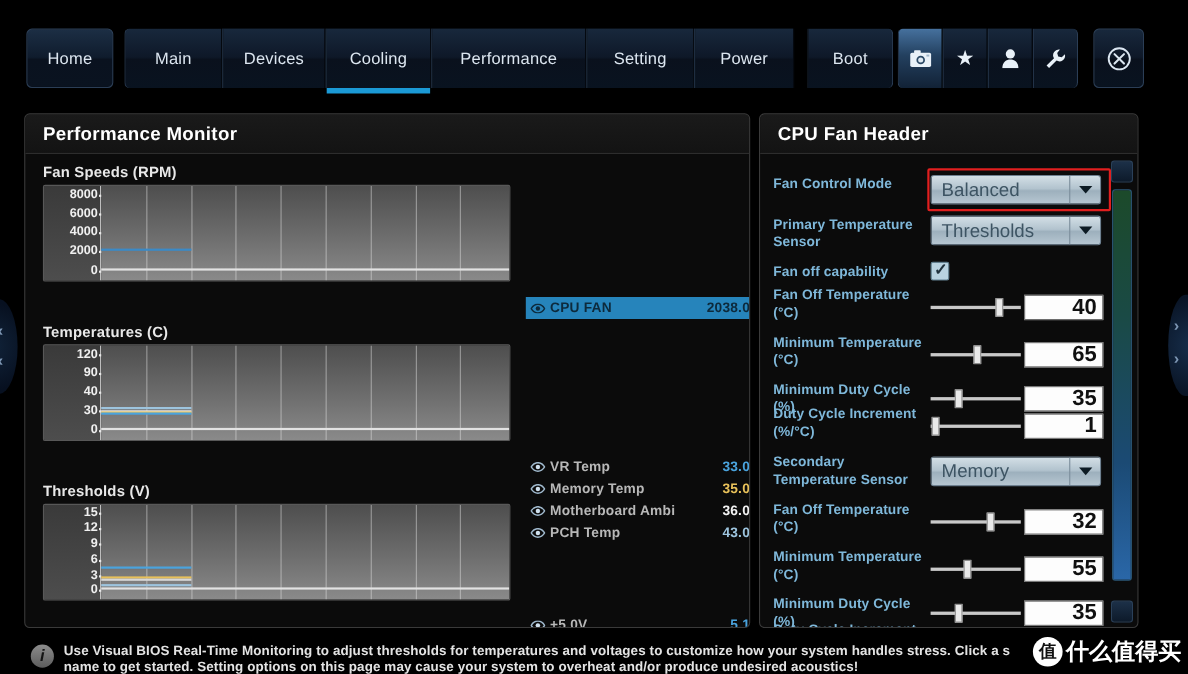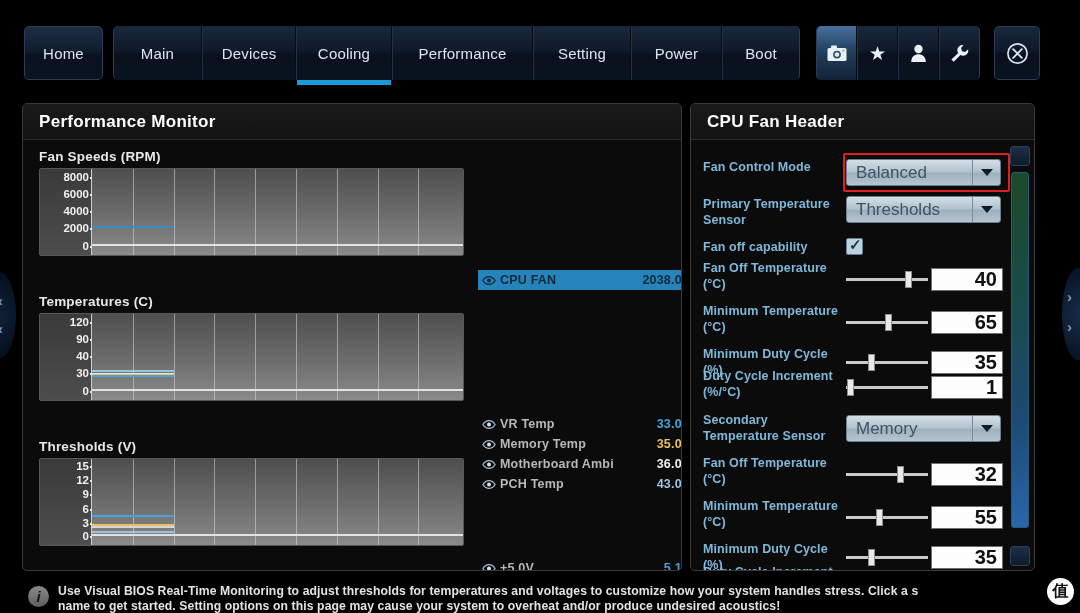--- a/index.html
+++ b/index.html
@@ -20,21 +20,21 @@
     background: linear-gradient(180deg, #18283c 0%, #0e1828 48%, #0a111d 52%, #091320 100%);
     color: #dce6f0; font-size: 15px; letter-spacing: .2px;
     border-left: 1px solid #223247; border-right: 1px solid #060b12;
     height: 54px; cursor: pointer; white-space: nowrap;
   }
   .tab.home {
     border-radius: 5px; border: 1px solid #2b3e56;
     background: linear-gradient(180deg, #1c2e44 0%, #0f1c2d 48%, #0a121f 52%, #0a1320 100%);
   }
   .tab.first { border-top-left-radius: 5px; border-bottom-left-radius: 5px; border-left: 1px solid #2b3e56; }
-  .tab.last  { border-top-right-radius: 5px; border-bottom-right-radius: 5px; border-right: 1px solid #2b3e56; }
+  .tab.last  { border-top-right-radius: 5px; border-bottom-right-radius: 5px; border-right: 1px solid #2b3e56; margin-left: 12px; }
   .tab.active::after {
     content: ""; position: absolute; left: 0; right: 0; bottom: -5px; height: 5px;
     background: #1b9ad6;
   }
   .tab.active { background: linear-gradient(180deg, #1f3busd 0%, #122235 48%, #0c1624 52%, #0b1422 100%); }
 
   .iconbar { position: absolute; display: flex; height: 54px; }
   .icbtn {
     width: 41px; height: 54px; display: flex; align-items: center; justify-content: center;
     background: linear-gradient(180deg, #18283c 0%, #0e1828 48%, #0a111d 52%, #091320 100%);
@@ -537,15 +537,16 @@
   <div class="footer">
     <div class="infoic">i</div>
     <div class="ftext">
       <div>Use Visual BIOS Real-Time Monitoring to adjust thresholds for temperatures and voltages to customize how your system handles stress. Click a s</div>
       <div>name to get started. Setting options on this page may cause your system to overheat and/or produce undesired acoustics!</div>
     </div>
   </div>
 
   <div class="wm">
     <span class="circ">值</span>
+    <span class="zh">什么值得买</span>
   </div>
 
 </div>
 
 </body></html>

